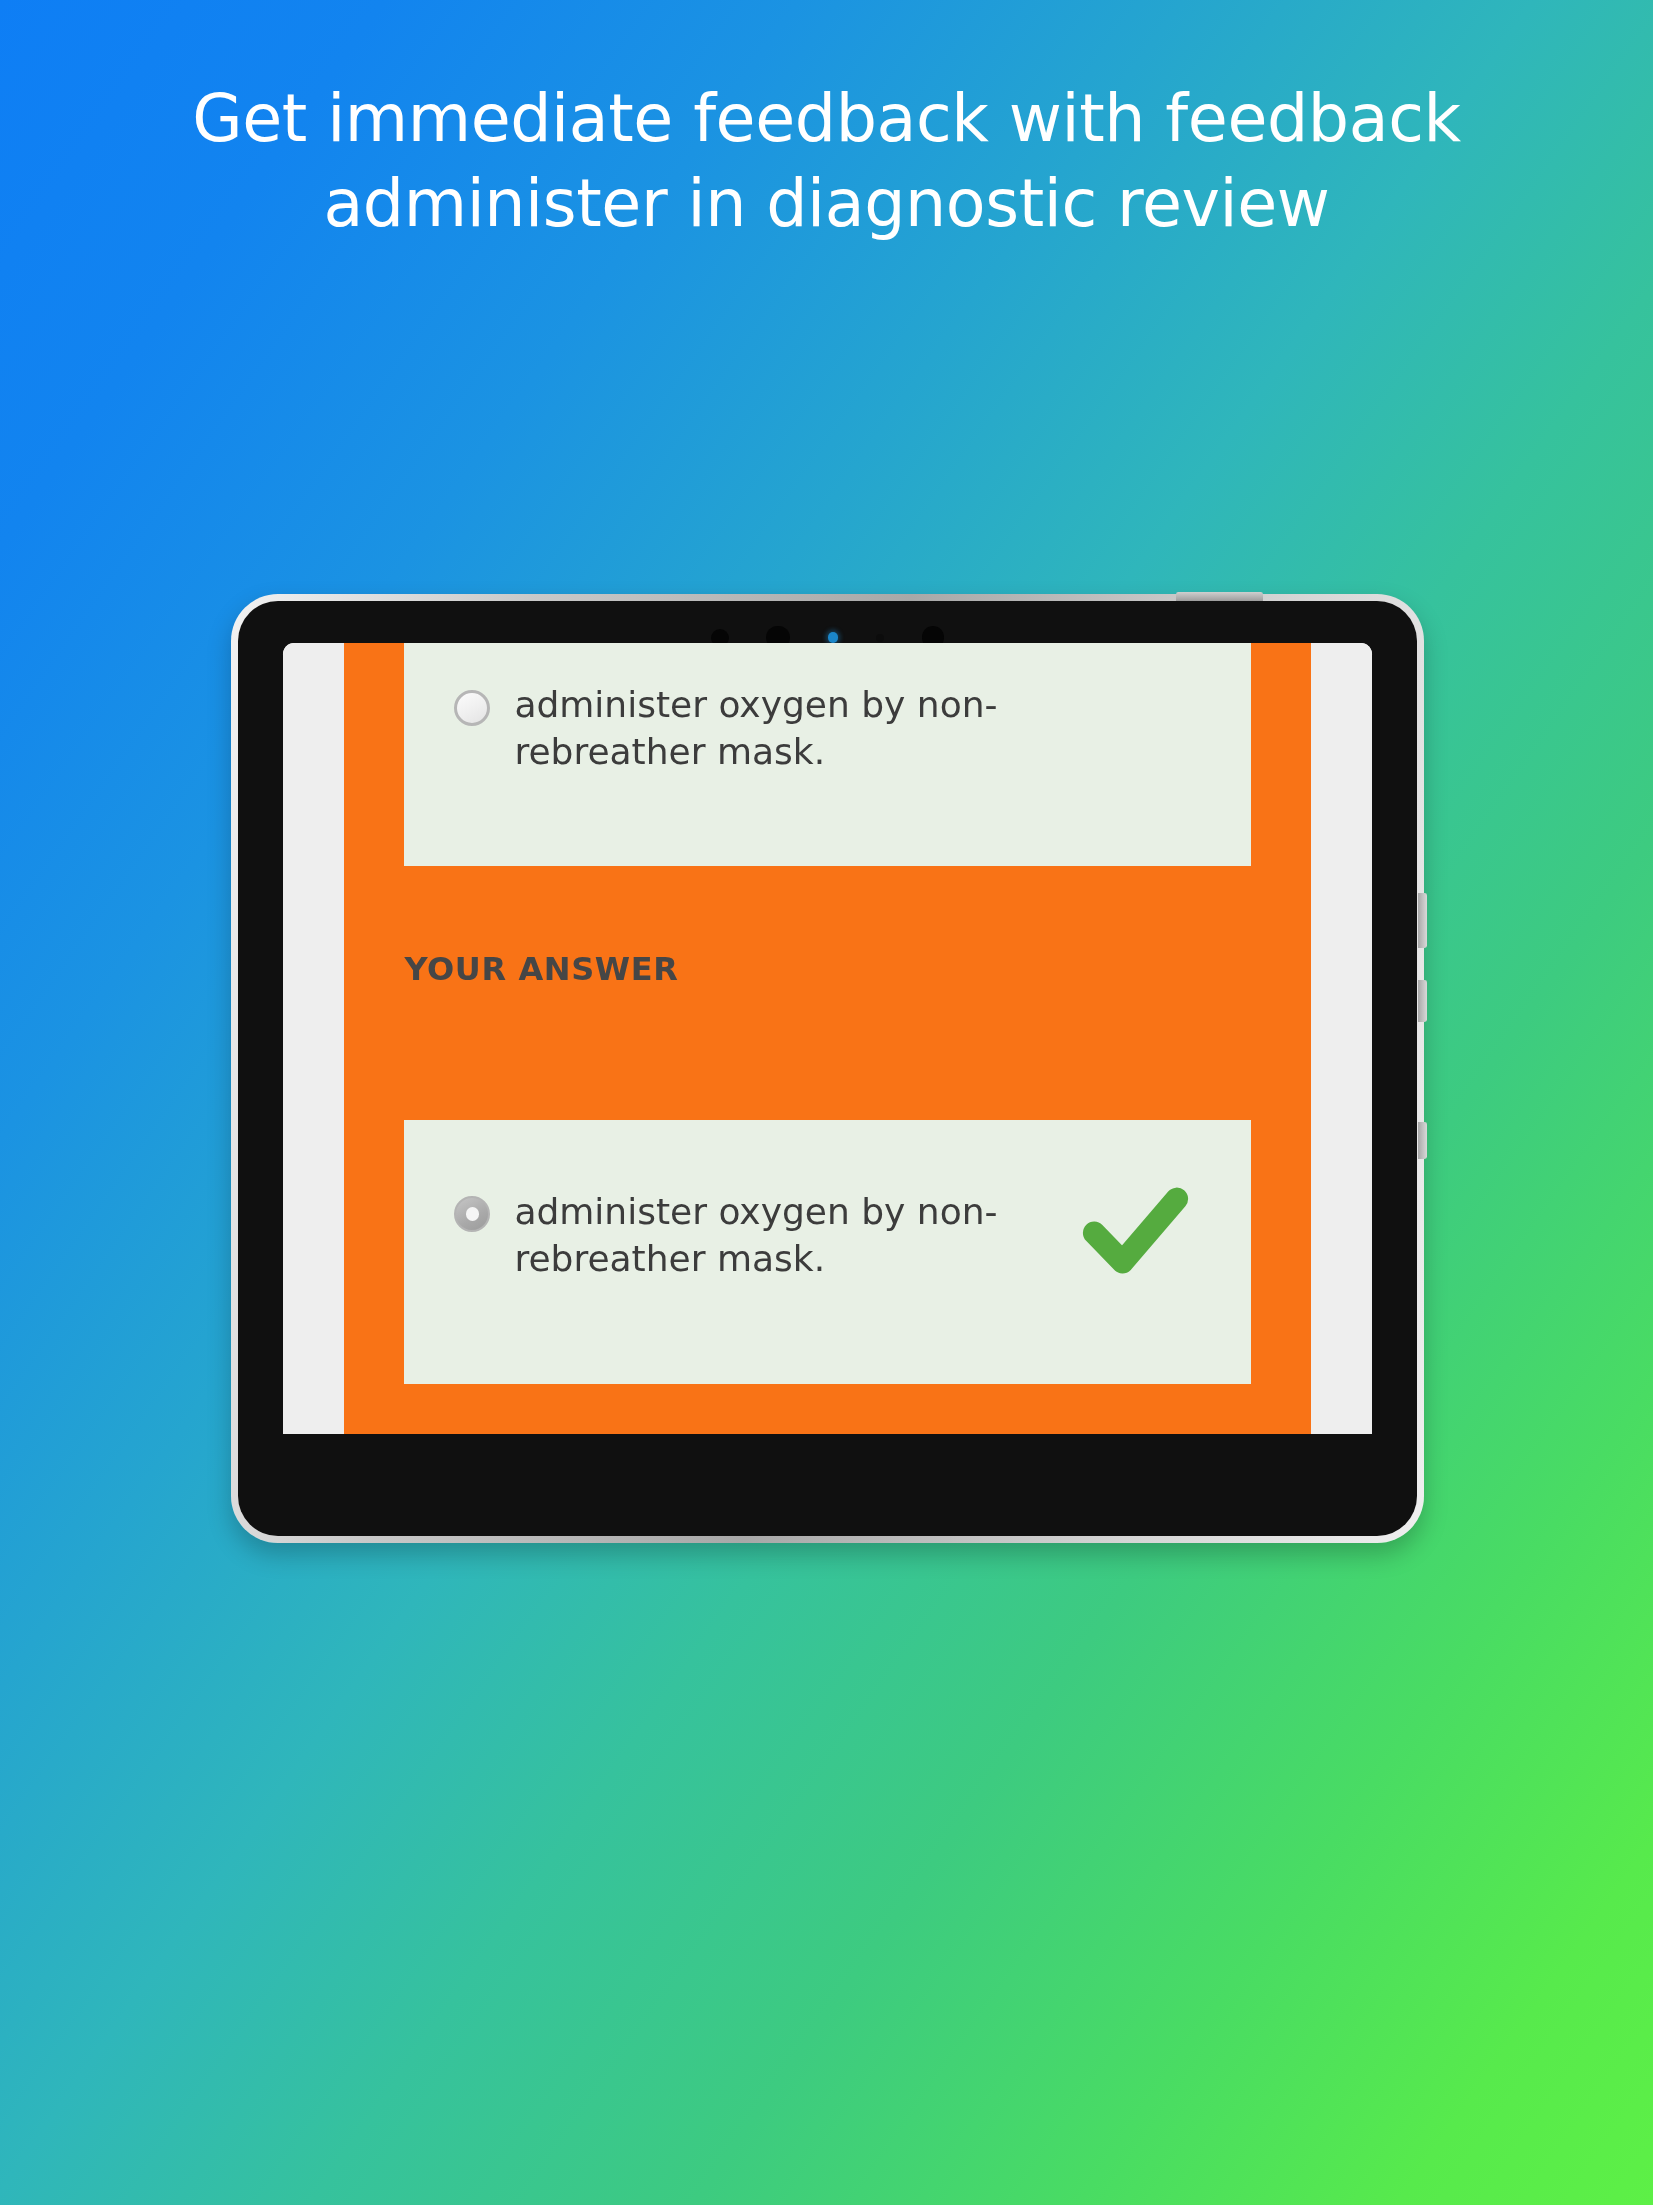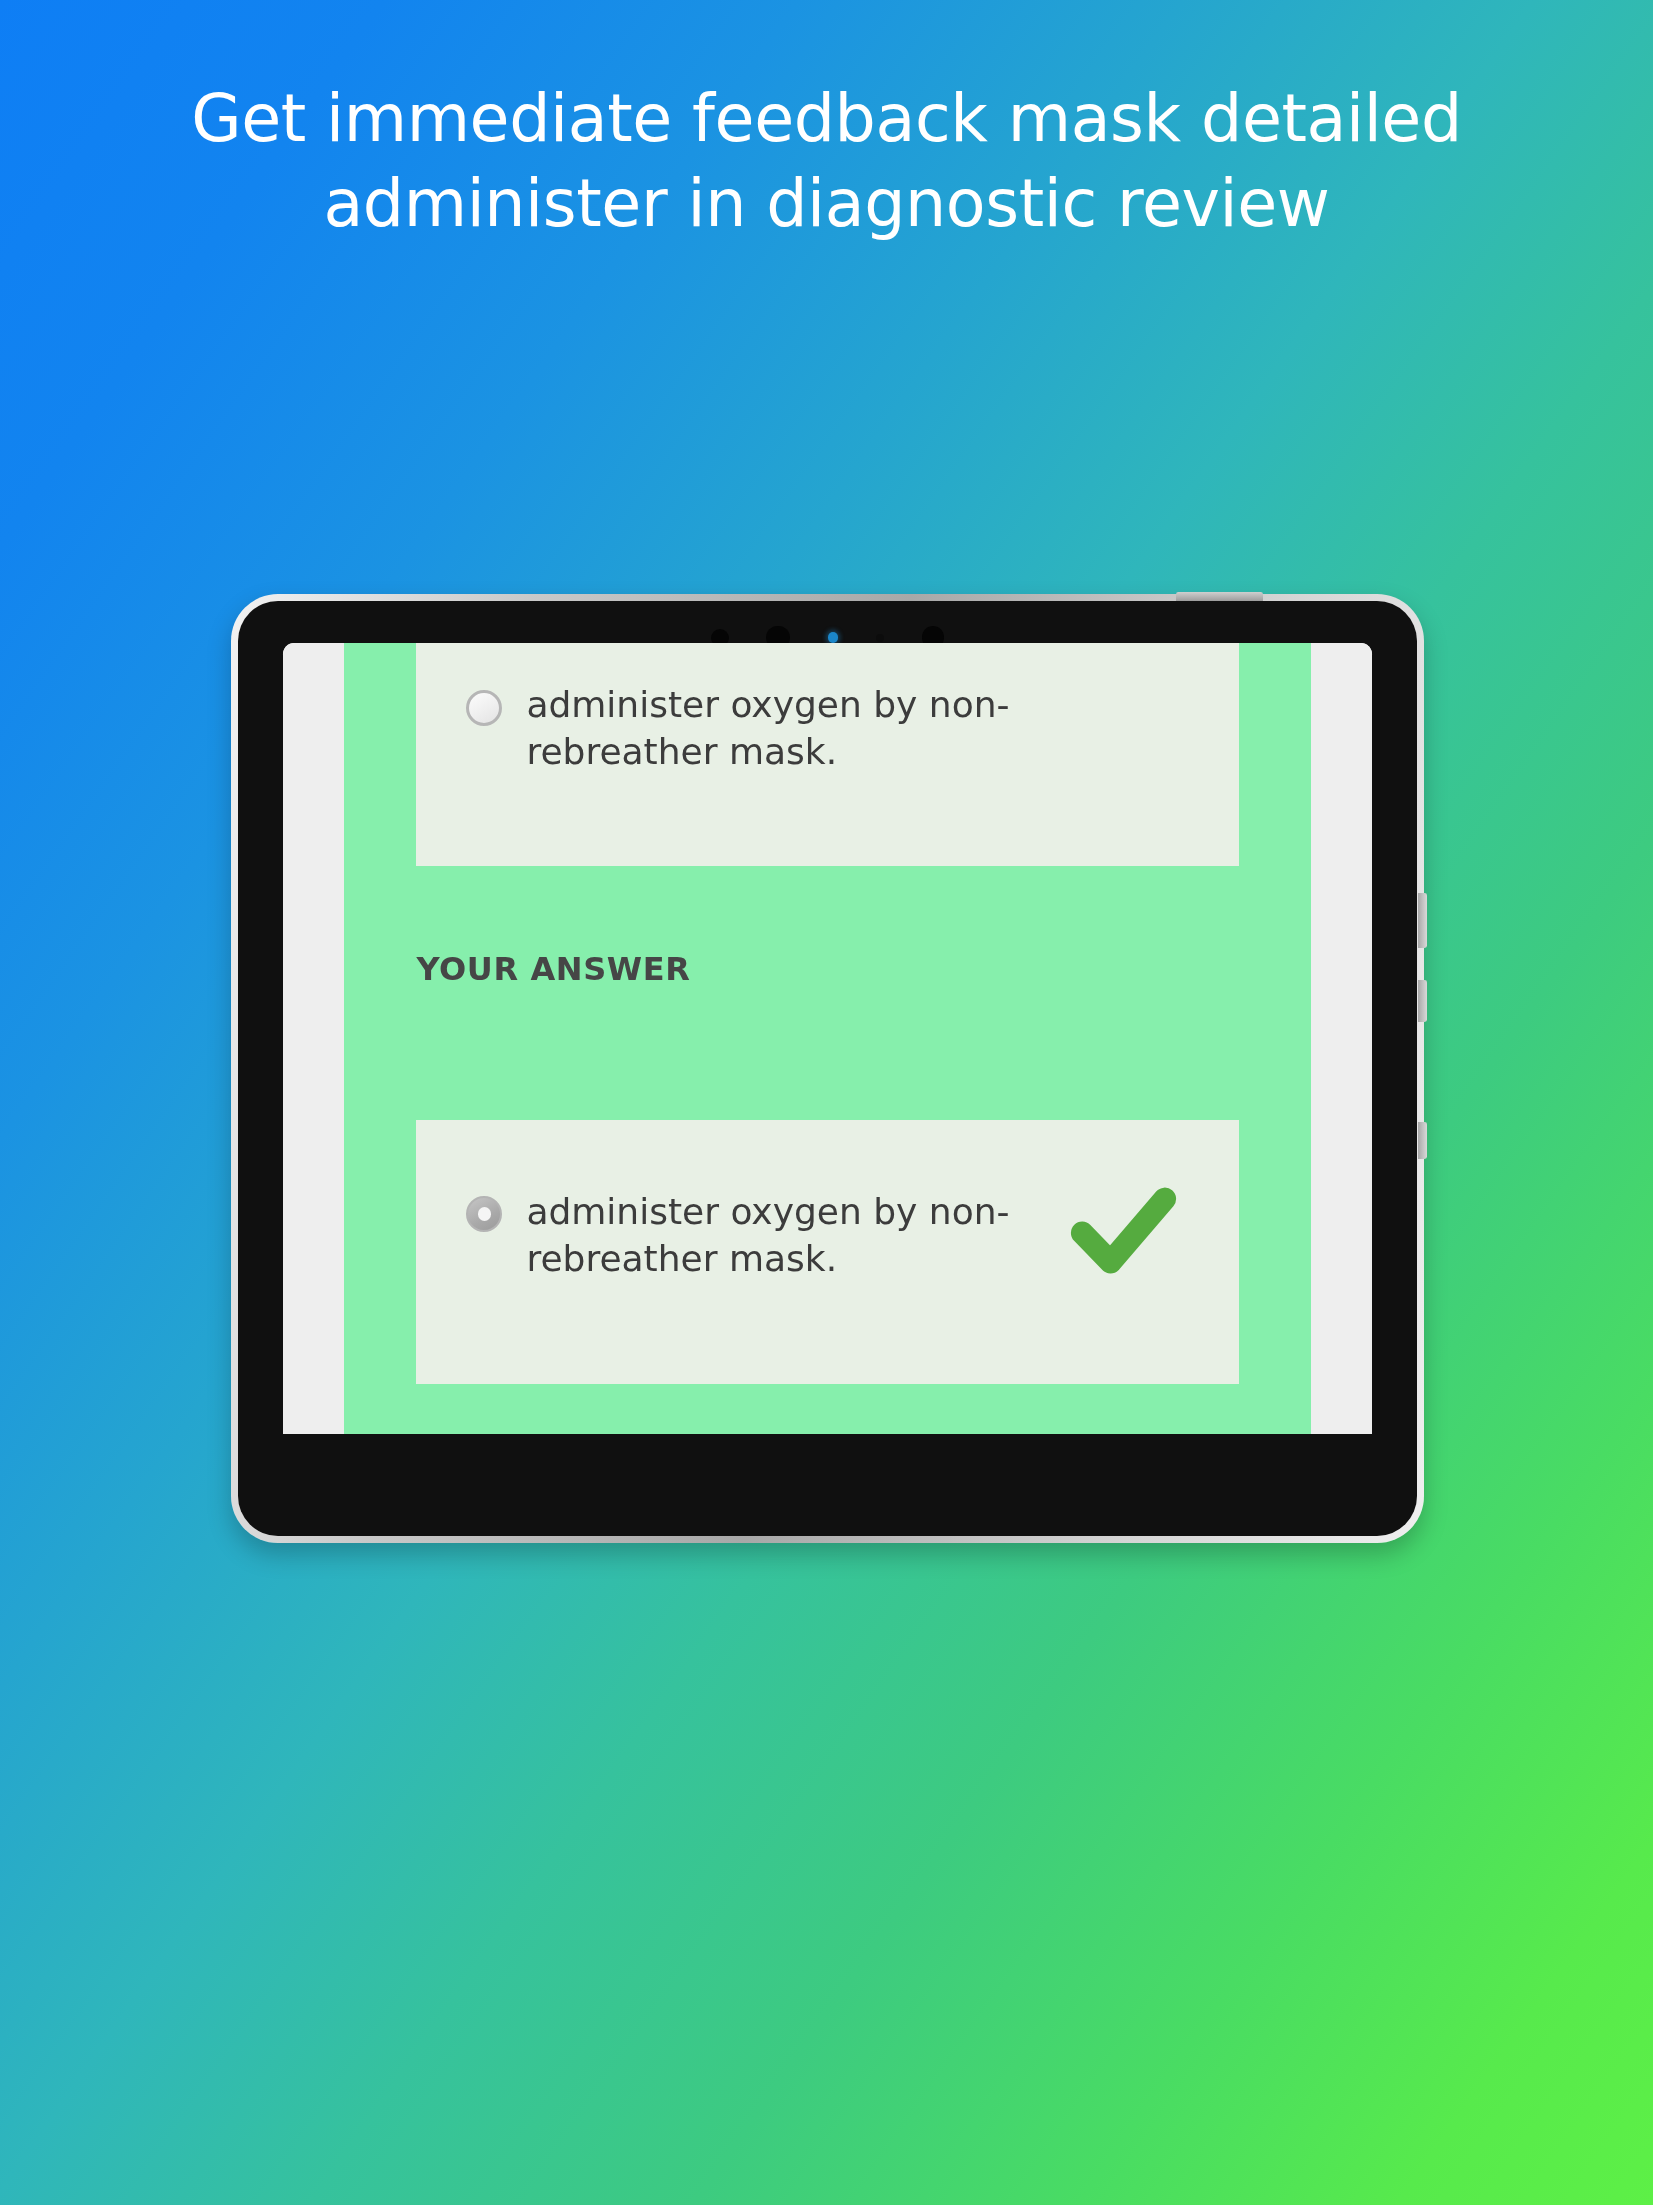--- a/index.html
+++ b/index.html
@@ -98,24 +98,24 @@
 
   
   .page {
     position:absolute; inset:0;
     background:#eeeeee;
     display:flex;
     justify-content:center;
   }
   .col {
     width:967px;
-    background:#86efac;
+    background:#f97316;
     height:100%;
     position:relative;
-    padding:0 45px;
+    padding:0 33px;
   }
 
   .opt-box {
     background:#e8f0e5;
     margin:0 27.4px;
     padding:39px 50px 45px 50px;
   }
   .opt-box.first {
     margin-top:-160px;
     padding-top:199px;
@@ -167,21 +167,21 @@
     font-weight:700;
     letter-spacing:0.6px;
     color:#464646;
     margin:84px 0 0 27.4px;
   }
 </style>
 </head>
 <body>
 
 <div class="headline">
-  <span>Get immediate feedback mask detailed</span>
+  <span>Get immediate feedback with feedback</span>
   <span>administer in diagnostic review</span>
 </div>
 
 <div class="device">
 
   <div class="device-outer"></div>
 
   <div class="btn-top"></div>
   <div class="btn-right r1"></div>
   <div class="btn-right r2"></div>

